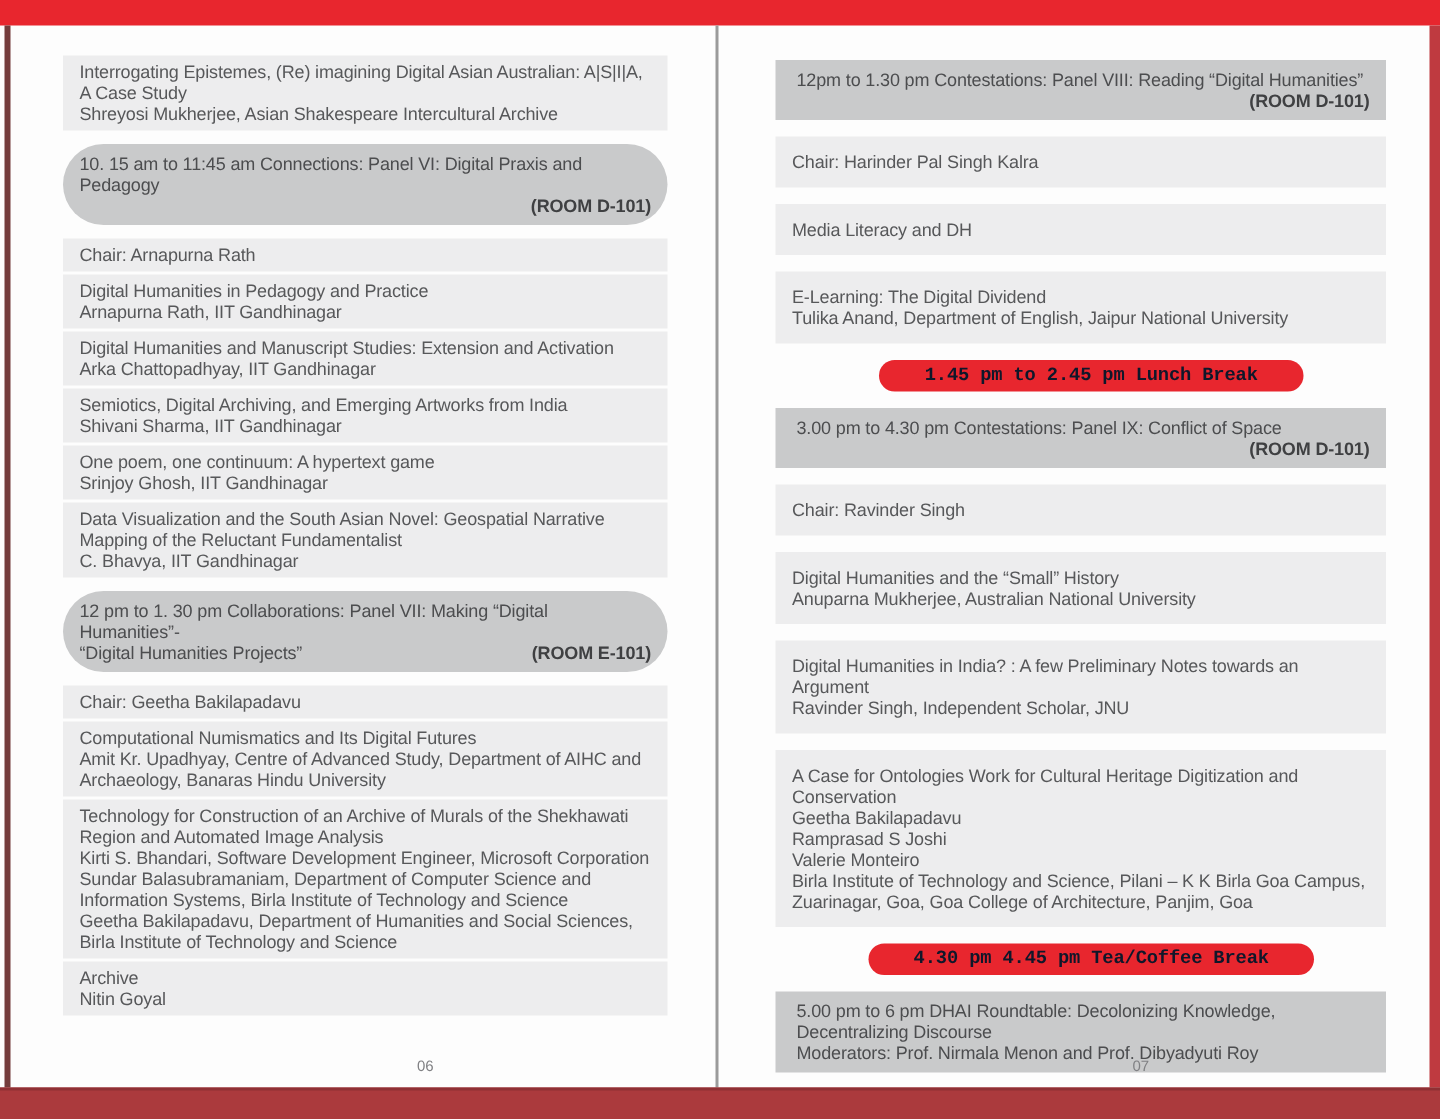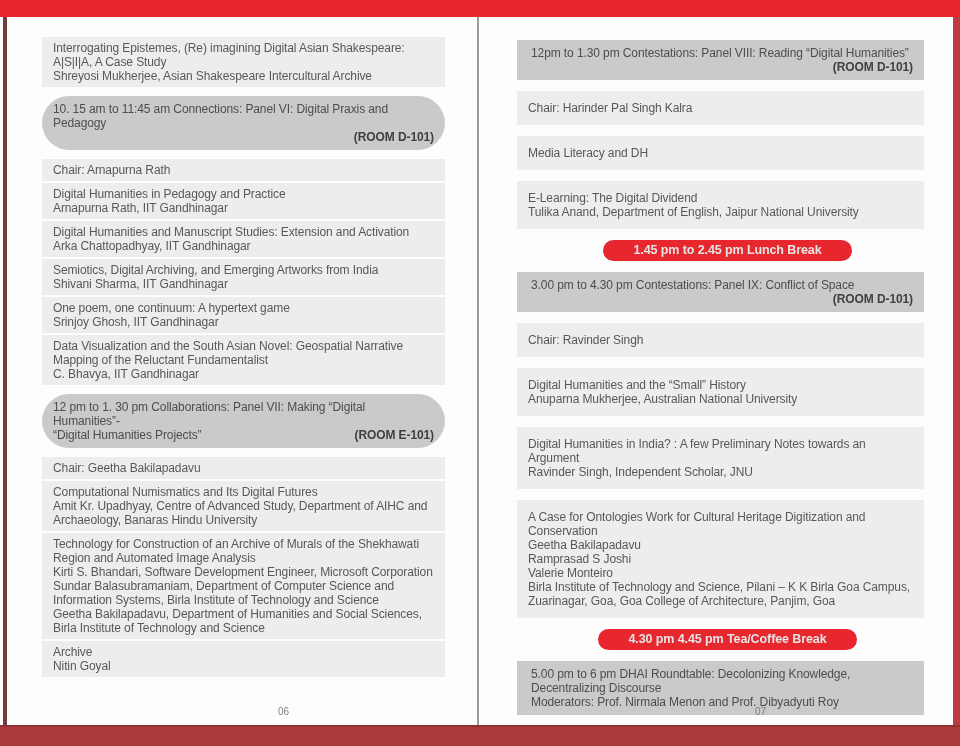--- a/index.html
+++ b/index.html
@@ -21,39 +21,39 @@
   .item   { background:var(--item_gray);   padding:4px 11px; }
   .header { background:var(--header_gray); padding:6px 11px; color:#4c4d4f; }
   .page-left-content  .block { margin-bottom:2px; }
   .page-right-content .block { margin-bottom:11px;padding-left:14px; }
   .page-left-content  .header { margin-top:9px; margin-bottom:9px;border-radius:27px; }
   .page-right-content .item { padding:10px 11px; }
   .hdr-row { display:flex; justify-content:space-between; }
   .hdr-room { font-weight:bold; color:var(--room_text); white-space:nowrap; }
   .break-row { text-align:center; margin:6px 0 10px 0; background:transparent; }
   .pill {
-    display:inline-block; background:var(--red); color:#e5e5e5; font-weight:bold;
-    font-size:12.5px; line-height:13px; padding:4px 30px; border-radius:11px; letter-spacing:-0.1px;
+    display:inline-block; background:var(--red); color:#0f172a; font-weight:bold;
+    font-size:12.5px; line-height:13px; padding:4px 30px; border-radius:11px; letter-spacing:-0.1px;font-family:Liberation Mono, monospace;
   }
   .page-number { position:absolute; top:706px; font-size:10px; color:var(--page_num); text-align:center;margin-left:40px; }
   .page-number.pn-left  { left:42px;  width:403px; }
   .page-number.pn-right { left:517px; width:407px; }
 </style>
 </head>
 <body>
 
 <div class="canvas">
   <div class="topbar"></div>
   <div class="left-strip"></div>
   <div class="spine"></div>
   <div class="right-strip"></div>
 
   <div class="page-content page-left-content">
       <div class="block item">
-        <div>Interrogating Epistemes, (Re) imagining Digital Asian Shakespeare: A|S|I|A, A Case Study</div>
+        <div>Interrogating Epistemes, (Re) imagining Digital Asian Australian: A|S|I|A, A Case Study</div>
         <div>Shreyosi Mukherjee, Asian Shakespeare Intercultural Archive</div>
       </div>
       <div class="block header">
         <div>10. 15 am to 11:45 am Connections: Panel VI: Digital Praxis and Pedagogy</div>
         <div class="hdr-row">
           <span></span>
           <span class="hdr-room">(ROOM D-101)</span>
         </div>
       </div>
       <div class="block item">

